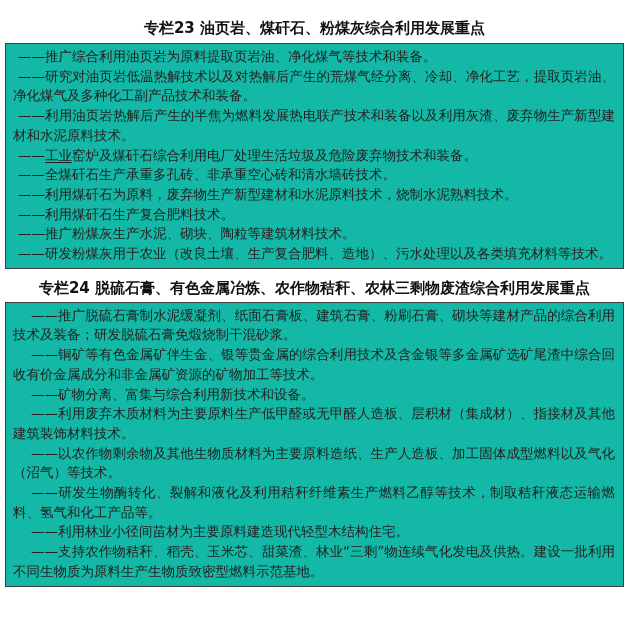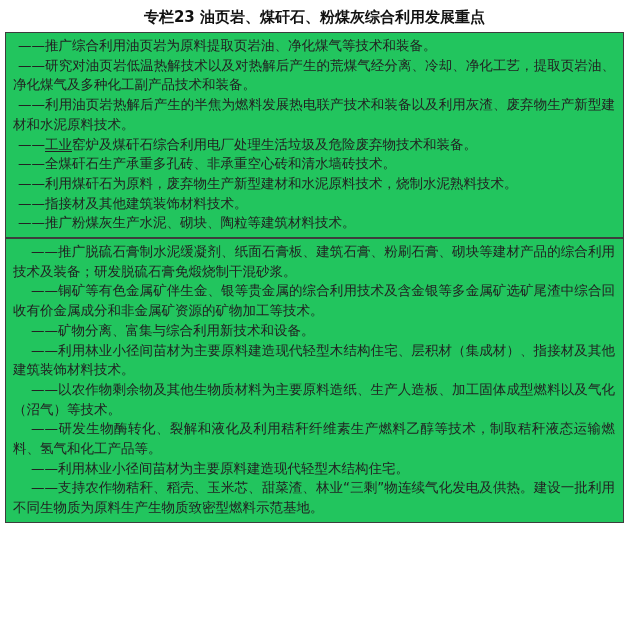--- a/index.html
+++ b/index.html
@@ -15,30 +15,30 @@
   }
   .doc {
     padding: 4px 9px 2px 5px;
   }
   .panel-title {
     text-align: center;
     font-weight: bold;
     font-size: 15px;
     color: #111111;
     line-height: 20px;
-    margin: 3px 0 5px 0;
+    margin: 14px 0 5px 0;
     white-space: nowrap;
   }
   .panel-title.second {
     margin-top: 9px;
     margin-bottom: 4px;
   }
   .panel {
     border: 1px solid #3d3d3d;
-    background: #22c55e;
+    background: #14b8a6;
     padding: 3px 8px 4px 7px;
   }
   .panel p.item {
     font-size: 13.5px;
     line-height: 19.7px;
     color: #222222;
     text-align: justify;
   }
   #box23-panel p.item { text-indent: 5px; }
   #box24-panel p.item { text-indent: 18px; }
@@ -51,29 +51,31 @@
 
   <h2 class="panel-title">专栏23 油页岩、煤矸石、粉煤灰综合利用发展重点</h2>
 
   <div class="panel" id="box23-panel">
       <p class="item"><span>——</span><span>推广综合利用油页岩为原料提取页岩油、净化煤气等技术和装备。</span></p>
       <p class="item"><span>——</span><span>研究对油页岩低温热解技术以及对热解后产生的荒煤气经分离、冷却、净化工艺，提取页岩油、净化煤气及多种化工副产品技术和装备。</span></p>
       <p class="item"><span>——</span><span>利用油页岩热解后产生的半焦为燃料发展热电联产技术和装备以及利用灰渣、废弃物生产新型建材和水泥原料技术。</span></p>
       <p class="item"><span>——</span><span class="u">工业</span><span>窑炉及煤矸石综合利用电厂处理生活垃圾及危险废弃物技术和装备。</span></p>
       <p class="item"><span>——</span><span>全煤矸石生产承重多孔砖、非承重空心砖和清水墙砖技术。</span></p>
       <p class="item"><span>——</span><span>利用煤矸石为原料，废弃物生产新型建材和水泥原料技术，烧制水泥熟料技术。</span></p>
-      <p class="item"><span>——</span><span>指接材及其他建筑装饰材料技术。</span></p>
+      <p class="item"><span>——</span><span>利用煤矸石生产复合肥料技术。</span></p>
       <p class="item"><span>——</span><span>推广粉煤灰生产水泥、砌块、陶粒等建筑材料技术。</span></p>
+      <p class="item"><span>——</span><span>研发粉煤灰用于农业（改良土壤、生产复合肥料、造地）、污水处理以及各类填充材料等技术。</span></p>
     </div>
 
+  <h2 class="panel-title second">专栏24 脱硫石膏、有色金属冶炼、农作物秸秆、农林三剩物废渣综合利用发展重点</h2>
 
   <div class="panel" id="box24-panel">
       <p class="item"><span>——</span><span>推广脱硫石膏制水泥缓凝剂、纸面石膏板、建筑石膏、粉刷石膏、砌块等建材产品的综合利用技术及装备；研发脱硫石膏免煅烧制干混砂浆。</span></p>
       <p class="item"><span>——</span><span>铜矿等有色金属矿伴生金、银等贵金属的综合利用技术及含金银等多金属矿选矿尾渣中综合回收有价金属成分和非金属矿资源的矿物加工等技术。</span></p>
       <p class="item"><span>——</span><span>矿物分离、富集与综合利用新技术和设备。</span></p>
-      <p class="item"><span>——</span><span>利用林业小径间苗材为主要原料建造现代轻型木结构住宅、层积材（集成材）、指接材及其他建筑装饰材料技术。</span></p>
+      <p class="item"><span>——</span><span>利用废弃木质材料为主要原料生产低甲醛或无甲醛人造板、层积材（集成材）、指接材及其他建筑装饰材料技术。</span></p>
       <p class="item"><span>——</span><span>以农作物剩余物及其他生物质材料为主要原料造纸、生产人造板、加工固体成型燃料以及气化（沼气）等技术。</span></p>
       <p class="item"><span>——</span><span>研发生物酶转化、裂解和液化及利用秸秆纤维素生产燃料乙醇等技术，制取秸秆液态运输燃料、氢气和化工产品等。</span></p>
       <p class="item"><span>——</span><span>利用林业小径间苗材为主要原料建造现代轻型木结构住宅。</span></p>
       <p class="item"><span>——</span><span>支持农作物秸秆、稻壳、玉米芯、甜菜渣、林业“三剩”物连续气化发电及供热。建设一批利用不同生物质为原料生产生物质致密型燃料示范基地。</span></p>
     </div>
 
 </div>
 
 </body></html>

